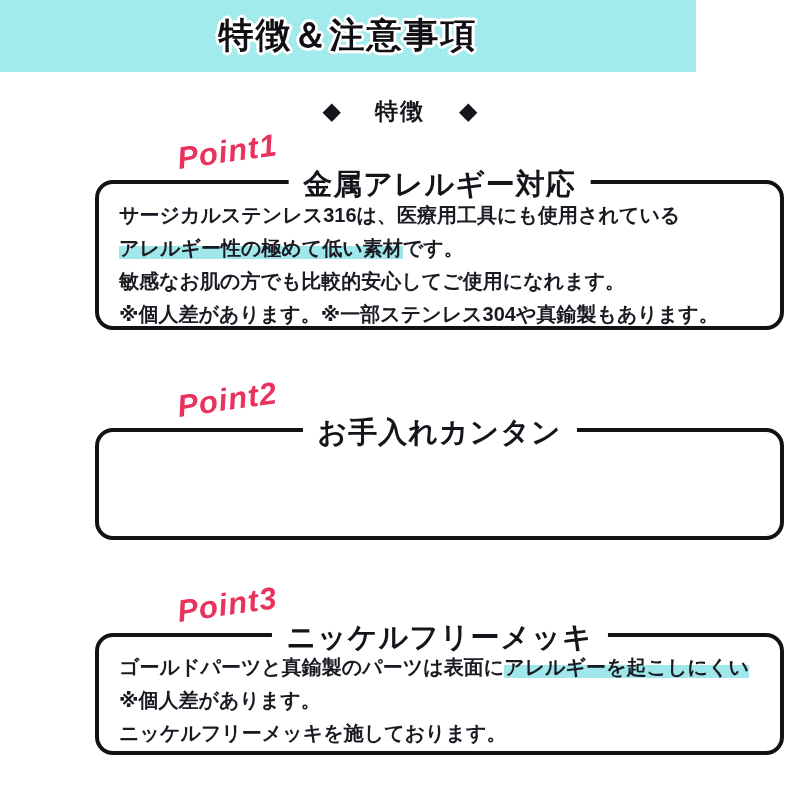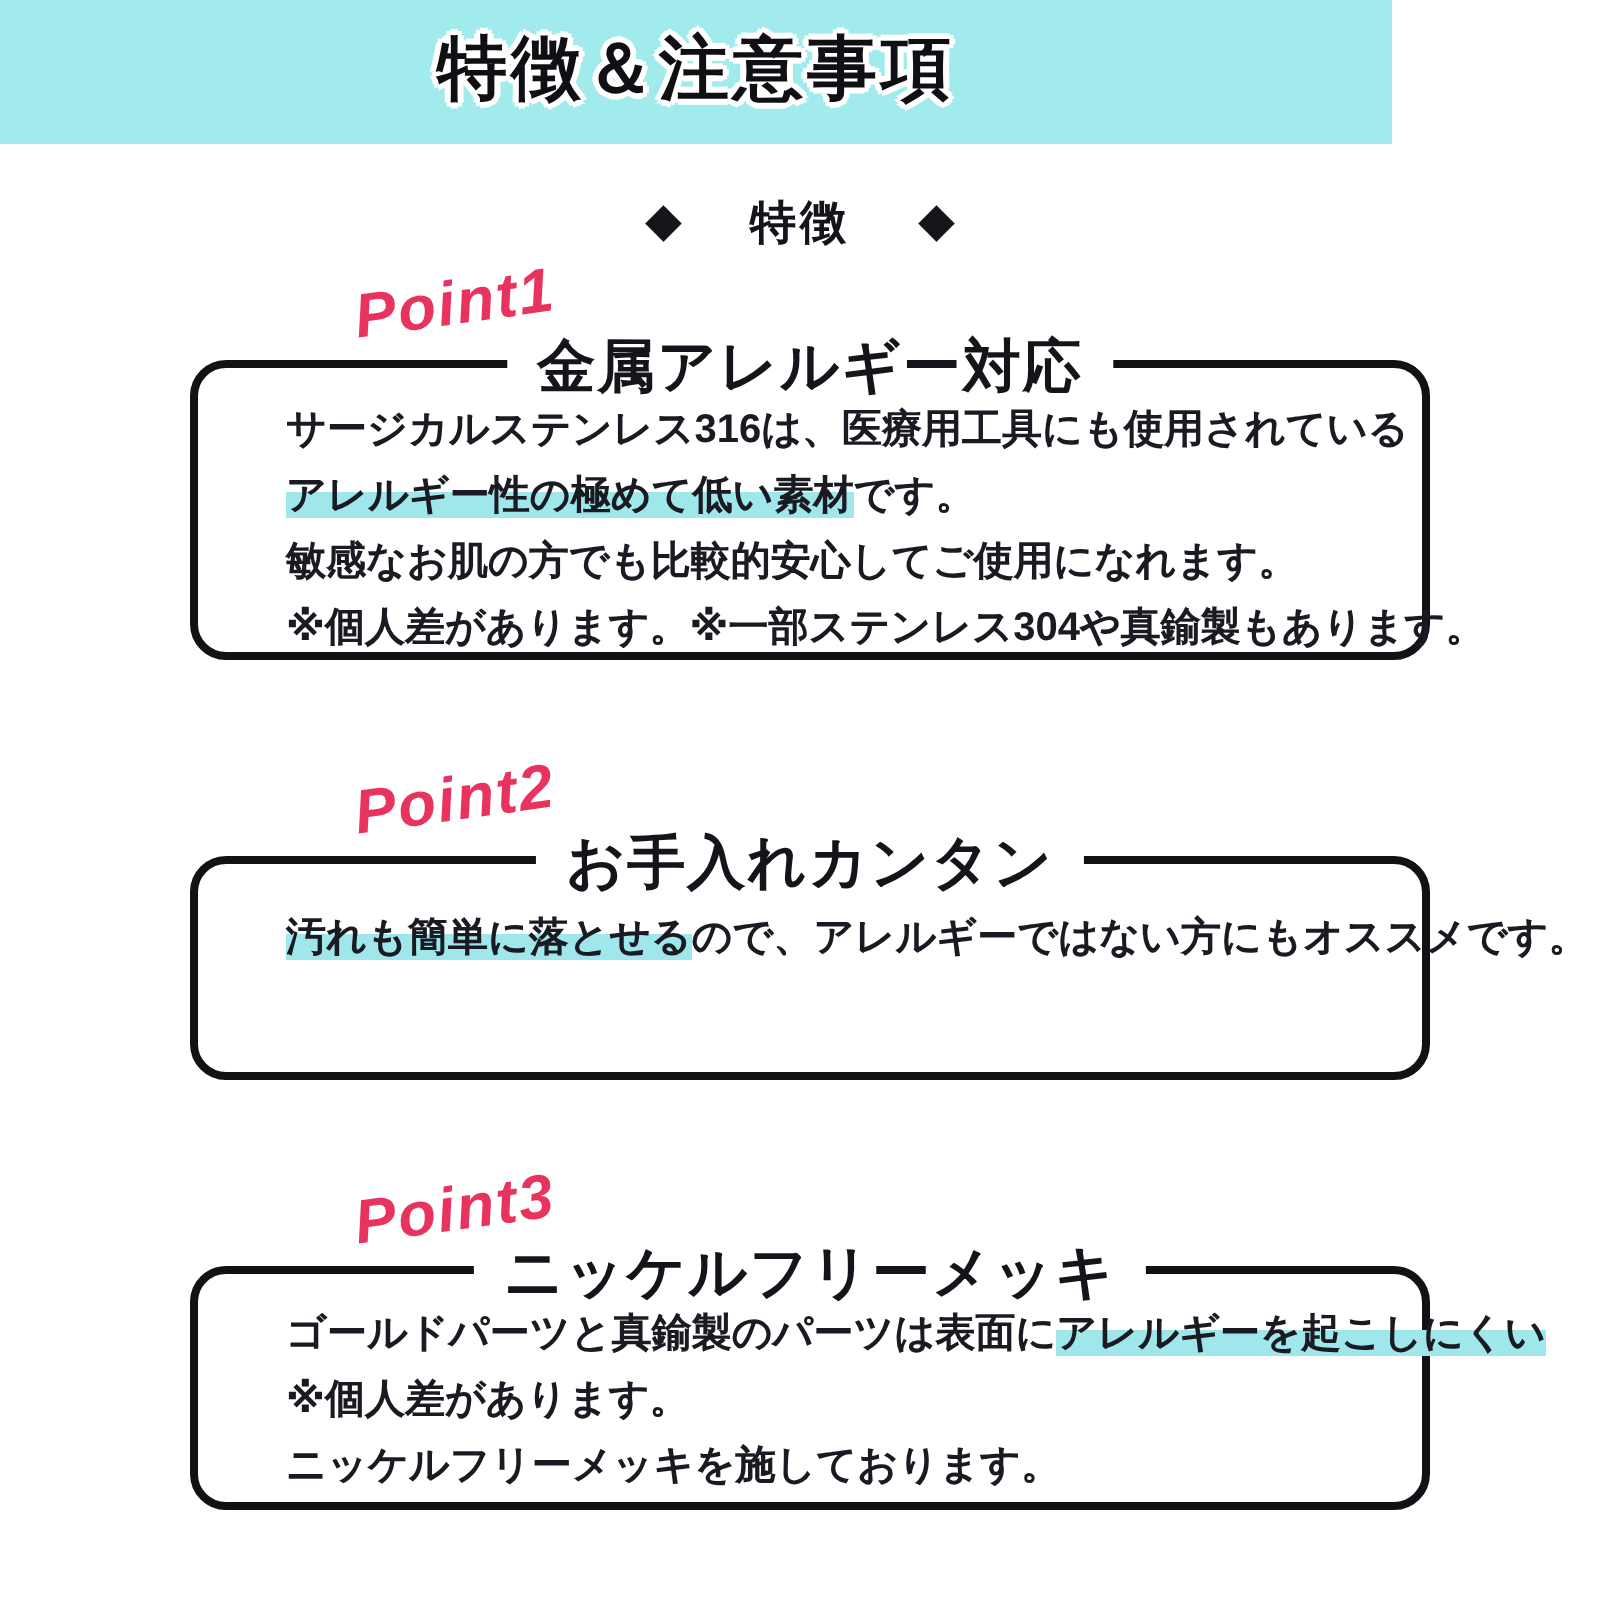--- a/index.html
+++ b/index.html
@@ -68,21 +68,21 @@
     font-weight: bold;
     font-style: italic;
     letter-spacing: 1px;
     color: #e9335f;
     transform: rotate(-8deg);
     z-index: 3;
   }
 
   .pbox {
     position: relative;
-    width: 620px;
+    width: 689px;
     border: 4px solid #121216;
     border-radius: 18px;
     background: #ffffff;
   }
   .pbox-1 { height: 150px; padding: 15px 18px 0 20px; }
   .pbox-2 { height: 112px; padding: 21px 18px 0 20px; }
   .pbox-3 { height: 122px; padding: 14px 18px 0 20px; }
 
   .box-title {
     position: absolute;
@@ -99,21 +99,20 @@
     color: #14141a;
     z-index: 2;
   }
 
   .body-line {
     font-size: 20px;
     line-height: 33px;
     font-weight: bold;
     white-space: nowrap;
     color: #1a1a22;
-    margin-left: 24px;
   }
   .hl {
     background: linear-gradient(to bottom, rgba(0,0,0,0) 42%, #9fe7ea 42%, #9fe7ea 100%);
     text-align: center;
   }
 </style>
 </head>
 <body>
 
 <div class="page">
@@ -136,21 +135,20 @@
       <div class="body-line"><span></span><span class="hl">アレルギー性の極めて低い素材</span><span>です。</span></div>
       <div class="body-line"><span>敏感なお肌の方でも比較的安心してご使用になれます。</span><span class="hl"></span><span></span></div>
       <div class="body-line"><span>※個人差があります。※一部ステンレス304や真鍮製もあります。</span><span class="hl"></span><span></span></div>
     </div>
   </div>
 
   <div class="section section-2">
     <div class="point-label">Point2</div>
     <div class="pbox pbox-2">
       <div class="box-title">お手入れカンタン</div>
-      <div class="body-line"><span></span><span class="hl">汚れも簡単に落とせる</span><span>ので、アレルギーではない方にもオススメです。</span></div>
     </div>
   </div>
 
   <div class="section section-3">
     <div class="point-label">Point3</div>
     <div class="pbox pbox-3">
       <div class="box-title">ニッケルフリーメッキ</div>
       <div class="body-line"><span>ゴールドパーツと真鍮製のパーツは表面に</span><span class="hl">アレルギーを起こしにくい</span><span></span></div>
       <div class="body-line"><span>※個人差があります。</span><span class="hl"></span><span></span></div>
       <div class="body-line"><span>ニッケルフリーメッキを施しております。</span><span class="hl"></span><span></span></div>

